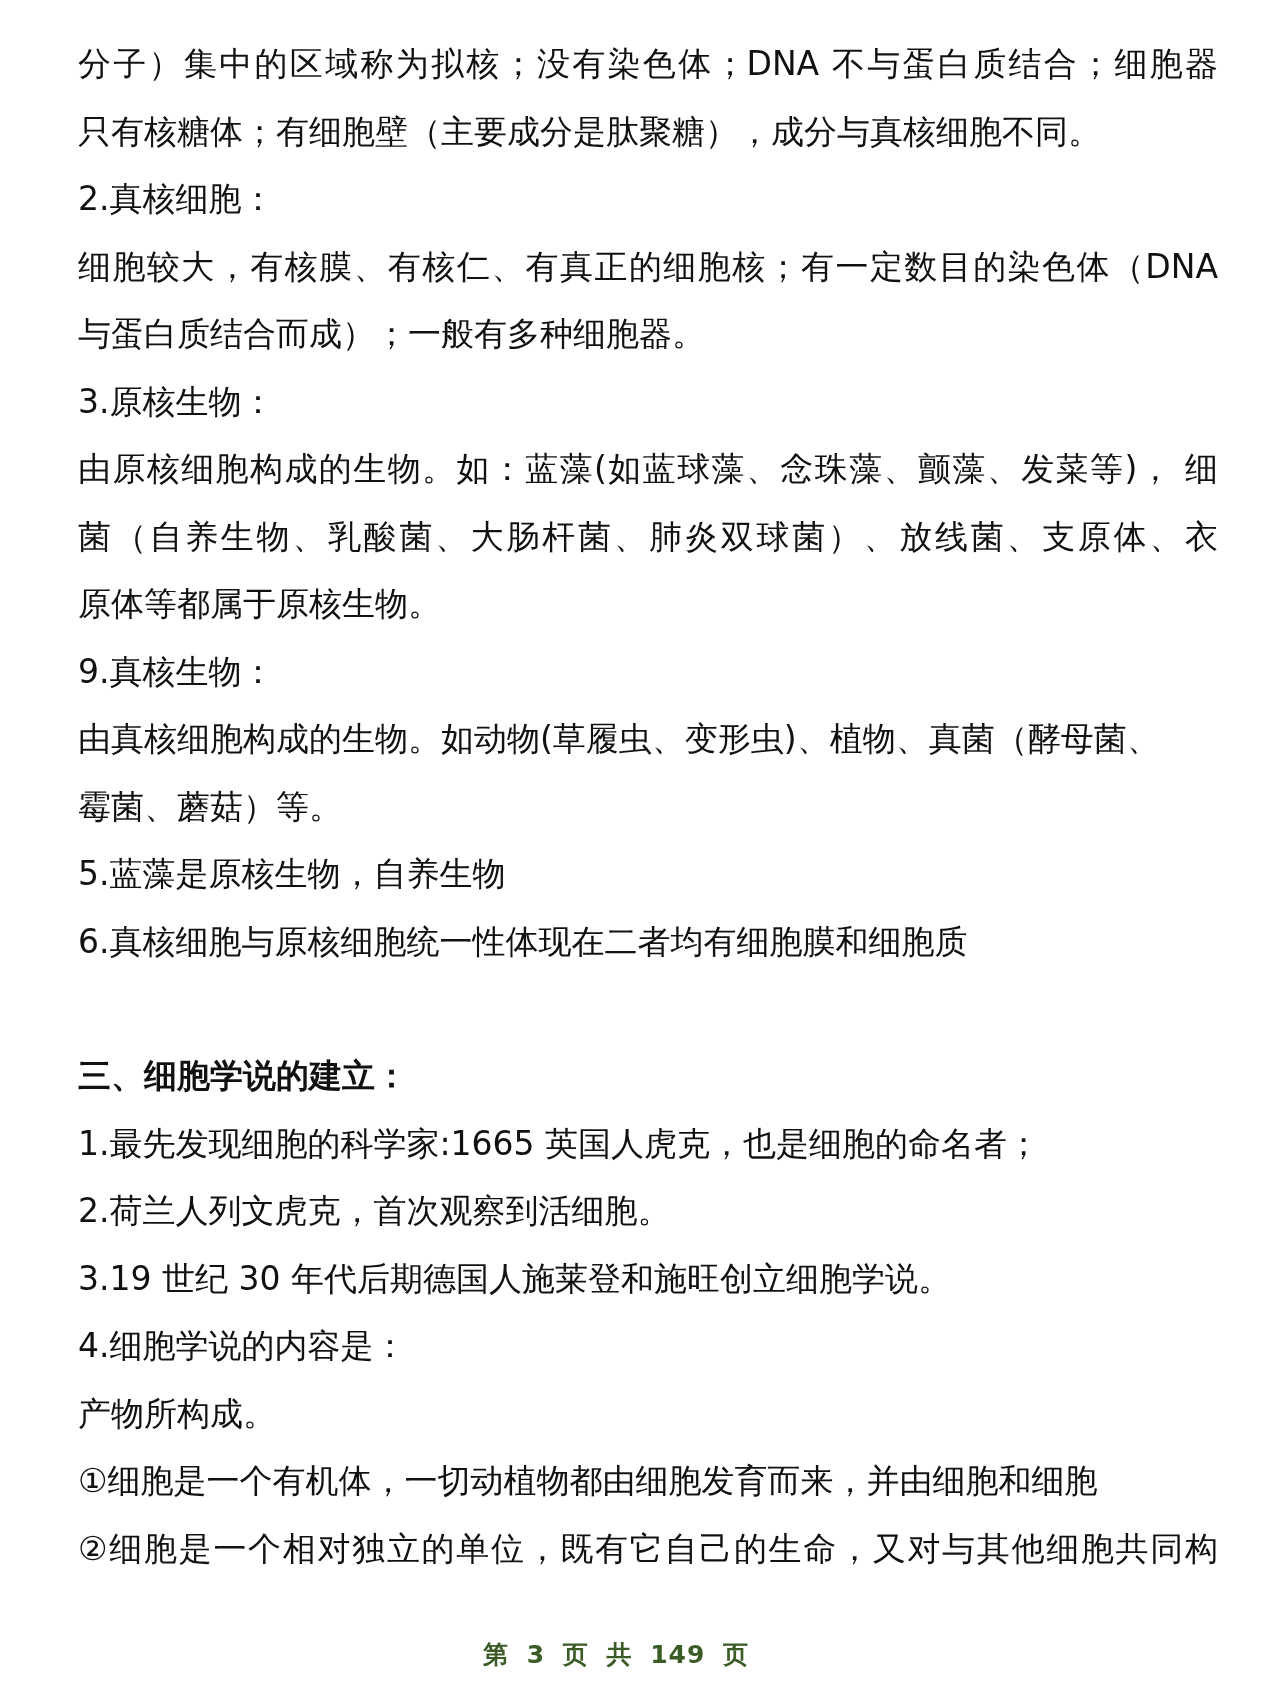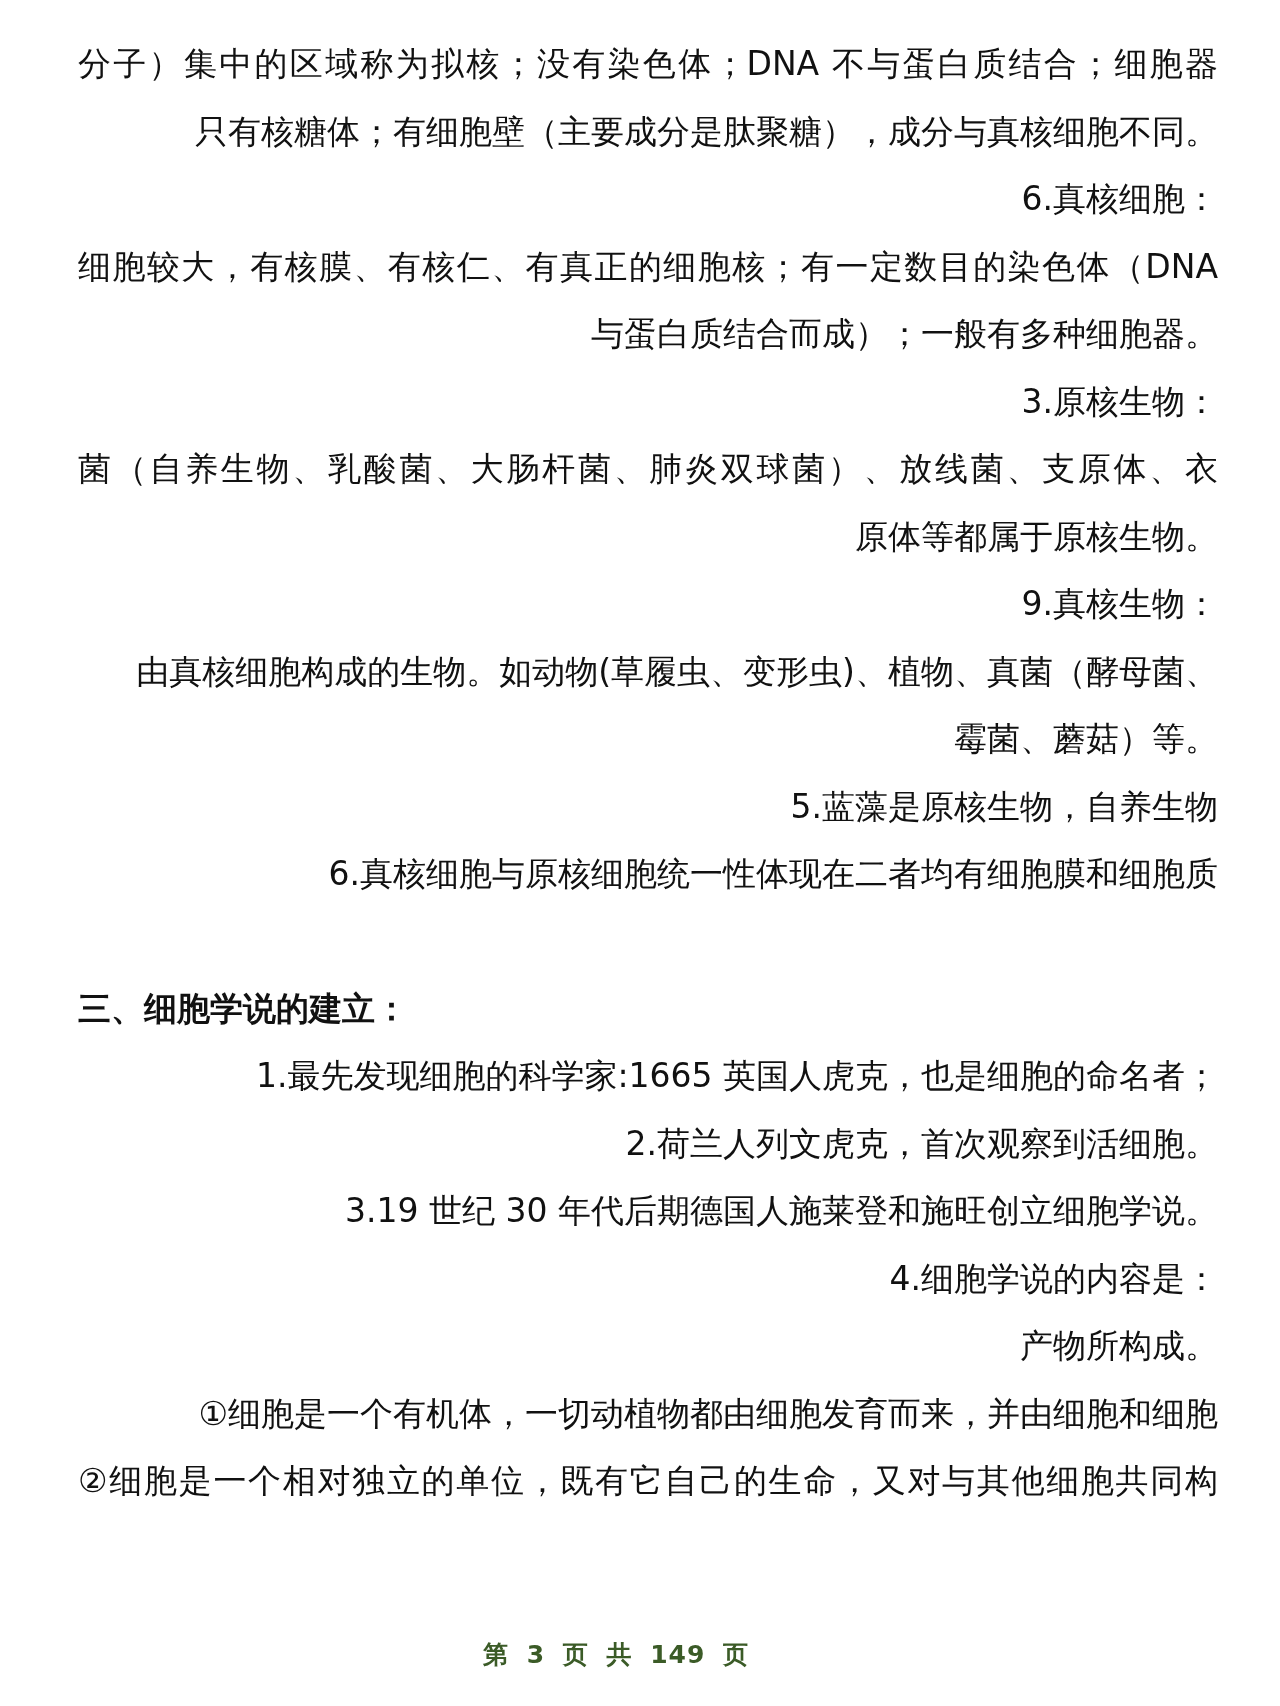--- a/index.html
+++ b/index.html
@@ -20,21 +20,20 @@
       left: 78px;
       top: 30px;
       width: 1140px;
     }
     .line {
       font-size: 33px;
       line-height: 67.5px;
       height: 67.5px;
       white-space: nowrap;
       letter-spacing: 0px;
-      text-align: right;
     }
     .line.justify {
       text-align: justify;
       text-align-last: justify;
       white-space: normal;
       overflow: hidden;
     }
     .gap {
       height: 67px;
     }
@@ -58,24 +57,25 @@
       word-spacing: 8px;
     }
   </style>
 </head>
 <body>
 
 <div class="page">
   <div>
     <div class="line justify">分子）集中的区域称为拟核；没有染色体；DNA  不与蛋白质结合；细胞器</div>
     <div class="line">只有核糖体；有细胞壁（主要成分是肽聚糖），成分与真核细胞不同。</div>
-    <div class="line">6.真核细胞：</div>
+    <div class="line">2.真核细胞：</div>
     <div class="line justify">细胞较大，有核膜、有核仁、有真正的细胞核；有一定数目的染色体（DNA</div>
     <div class="line">与蛋白质结合而成）；一般有多种细胞器。</div>
     <div class="line">3.原核生物：</div>
+    <div class="line justify">由原核细胞构成的生物。如：蓝藻(如蓝球藻、念珠藻、颤藻、发菜等)， 细</div>
     <div class="line justify">菌（自养生物、乳酸菌、大肠杆菌、肺炎双球菌）、放线菌、支原体、衣</div>
     <div class="line">原体等都属于原核生物。</div>
     <div class="line">9.真核生物：</div>
     <div class="line">由真核细胞构成的生物。如动物(草履虫、变形虫)、植物、真菌（酵母菌、</div>
     <div class="line">霉菌、蘑菇）等。</div>
     <div class="line">5.蓝藻是原核生物，自养生物</div>
     <div class="line">6.真核细胞与原核细胞统一性体现在二者均有细胞膜和细胞质</div>
   </div>
 
   <div class="gap"></div>

